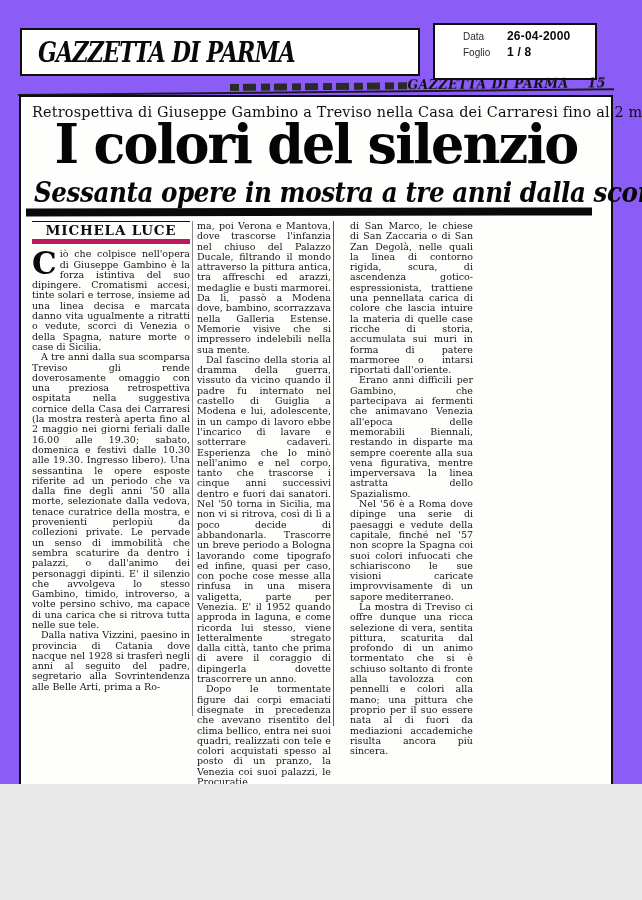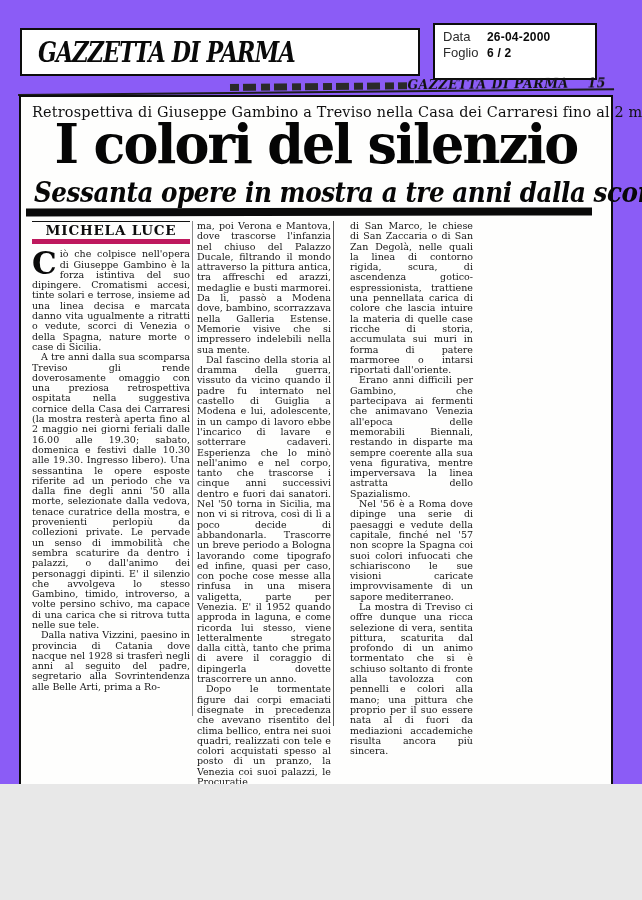--- a/index.html
+++ b/index.html
@@ -19,21 +19,21 @@
     font-family:"DejaVu Serif", serif; font-weight:bold; font-style:italic;
     font-size:27px; letter-spacing:-1px; white-space:nowrap;
     transform:scaleX(0.82); transform-origin:left center; color:#0a0a0a;
   }
   .info-box {
     position:absolute; left:433px; top:23px; width:164px; height:57px;
     border:2px solid #0d0d0d; background:#fff; box-sizing:border-box;
     padding:4px 6px 2px 8px; font-family:"Liberation Sans", sans-serif;
   }
   .info-row { display:flex; align-items:baseline; height:16px; }
-  .info-label { width:44px; font-size:13px; color:#2b2b2b; }
+  .info-label { width:44px; font-size:10px; color:#2b2b2b;margin-left:20px; }
   .info-value { font-size:12px; font-weight:bold; color:#0a0a0a; letter-spacing:0.2px; }
 
   
   .masthead-strip {
     position:absolute; left:18px; top:80px; width:596px; height:16px;
     transform:rotate(-0.55deg); transform-origin:left center;
     border-bottom:2.5px solid #1c1c1c;
     display:flex; align-items:flex-end; justify-content:space-between;
     box-sizing:border-box; padding:0 8px 0 212px;
   }
@@ -124,21 +124,21 @@
     <span class="logo-text">GAZZETTA DI PARMA</span>
   </div>
 
   <div class="info-box">
     <div class="info-row">
       <span class="info-label">Data</span>
       <span class="info-value">26-04-2000</span>
     </div>
     <div class="info-row">
       <span class="info-label">Foglio</span>
-      <span class="info-value">6 / 2</span>
+      <span class="info-value">1 / 8</span>
     </div>
   </div>
 
   <div class="masthead-strip">
     <div class="masthead-garble"></div>
     <div class="masthead-right">
       <span>GAZZETTA DI PARMA</span>
       <span class="pgnum">15</span>
     </div>
   </div>

